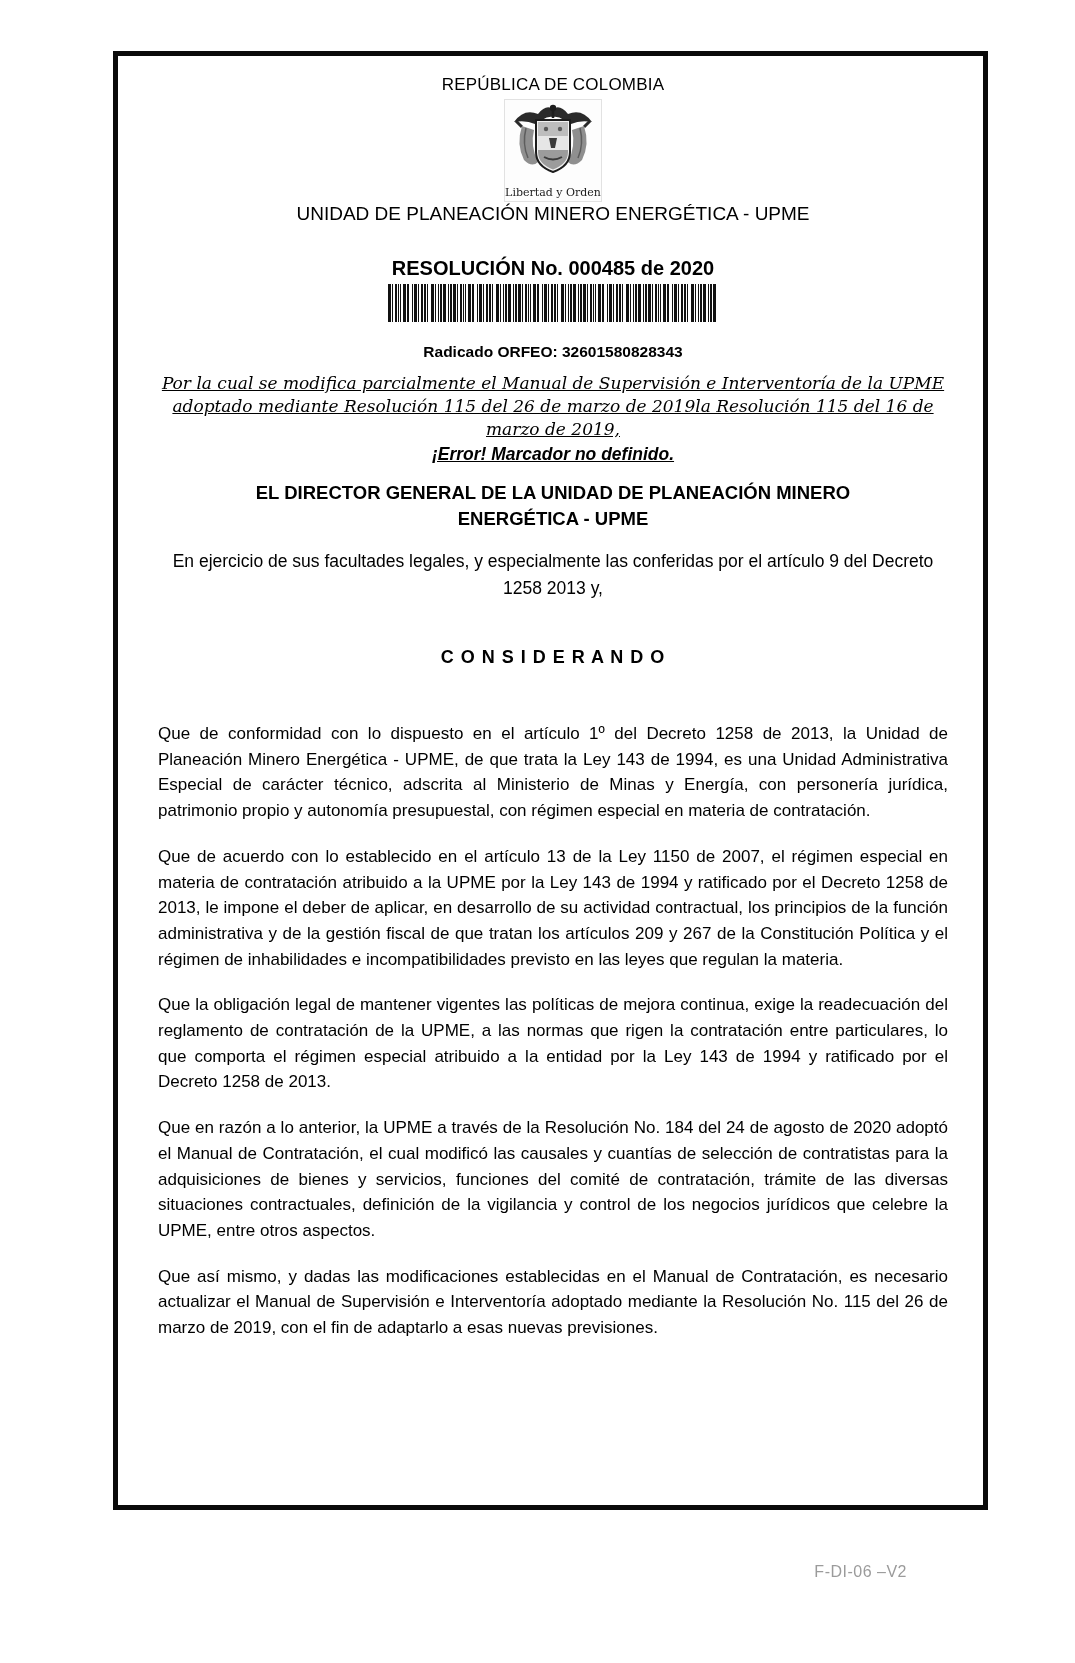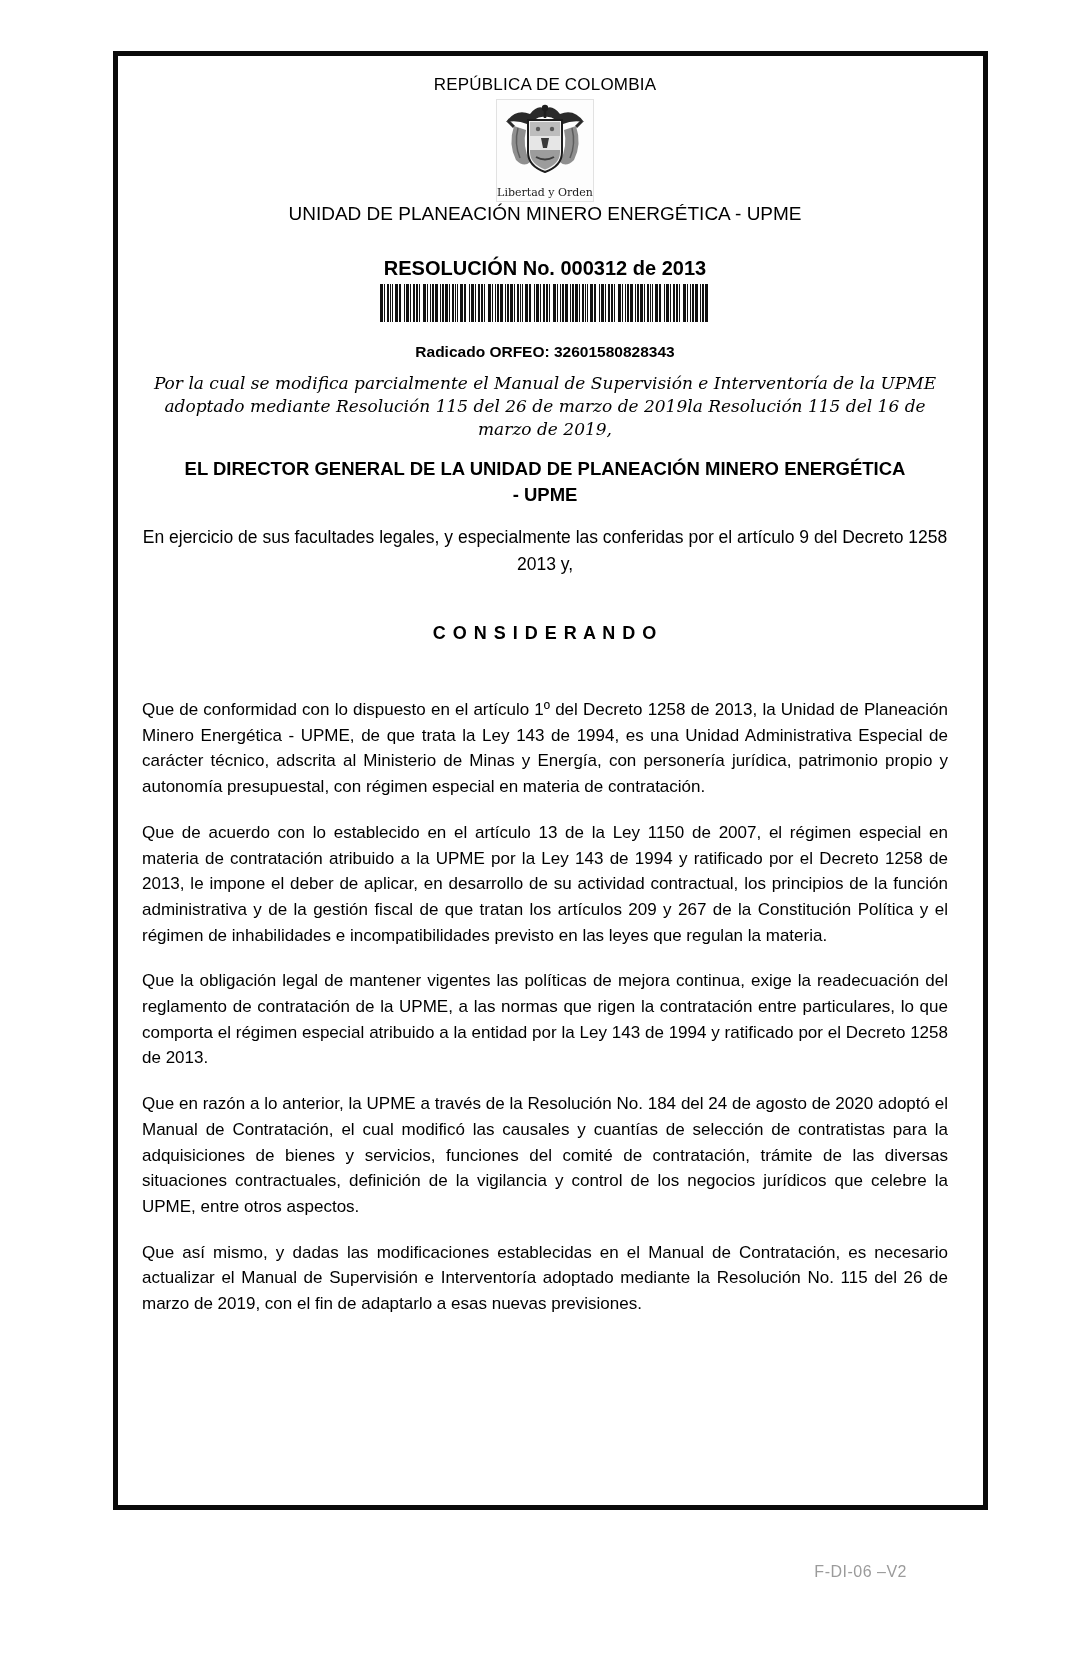--- a/index.html
+++ b/index.html
@@ -13,21 +13,21 @@
   }
   .page-frame{
     position:absolute;
     left:113px;top:51px;
     width:875px;height:1459px;
     border:5px solid #0a0a0a;
     box-sizing:border-box;
     background:#fff;
   }
   .content{
-    padding:19px 35px 0 24px;
+    padding:19px 35px 0 40px;
   }
   .center{text-align:center;}
   .republic{
     font-size:17px;
     letter-spacing:0.2px;
     margin:0 0 4px 0;
   }
   .emblem-wrap{
     width:100px;
     margin:0 auto;
@@ -77,21 +77,21 @@
     font-weight:bold;
     margin:21px 0 0 0;
   }
   .subject{
     font-family:"DejaVu Serif", serif;
     font-style:italic;
     font-size:17px;
     line-height:23px;
     margin:11px 0 0 0;
   }
-  .subject span{}
+  .subject span{text-decoration:underline;}
   .error-marker{
     font-size:17.5px;
     font-weight:bold;
     font-style:italic;
     margin:3px 0 0 0;
   }
   .error-marker span{text-decoration:underline;}
   .authority{
     font-size:18.5px;
     font-weight:bold;
@@ -158,21 +158,21 @@
             <circle cx="38" cy="29" r="2.2" fill="#5a5a5a"></circle>
             <circle cx="52" cy="29" r="2.2" fill="#5a5a5a"></circle>
             <path d="M36,57 Q45,62 54,57" stroke="#3d3d3d" stroke-width="2" fill="none"></path>
           </svg>
           <div class="emblem-motto">Libertad y Orden</div>
         </div>
       </div>
 
       <div class="center entity">UNIDAD DE PLANEACIÓN MINERO ENERGÉTICA - UPME</div>
 
-      <div class="center res-title">RESOLUCIÓN No. 000312 de 2013</div>
+      <div class="center res-title">RESOLUCIÓN No. 000485 de 2020</div>
 
       <div class="barcode" id="barcode">
           <div class="bar" style="width: 3px;"></div>
           <div class="gap" style="width: 1px;"></div>
           <div class="bar" style="width: 1px;"></div>
           <div class="gap" style="width: 2px;"></div>
           <div class="bar" style="width: 2px;"></div>
           <div class="gap" style="width: 1px;"></div>
           <div class="bar" style="width: 1px;"></div>
           <div class="gap" style="width: 1px;"></div>
@@ -372,20 +372,23 @@
           <div class="gap" style="width: 1px;"></div>
         </div>
 
 
       <div class="center radicado">Radicado ORFEO: 32601580828343</div>
 
       <div class="center subject">
         <span>Por la cual se modifica parcialmente el Manual de Supervisión e Interventoría de la UPME adoptado mediante Resolución 115 del 26 de marzo de 2019la Resolución 115 del 16 de marzo de 2019,</span>
       </div>
 
+      <div class="center error-marker">
+        <span>¡Error! Marcador no definido.</span>
+      </div>
 
       <div class="center authority">EL DIRECTOR GENERAL DE LA UNIDAD DE PLANEACIÓN MINERO ENERGÉTICA - UPME</div>
 
       <div class="center preamble">En ejercicio de sus facultades legales, y especialmente las conferidas por el artículo 9 del Decreto 1258 2013 y,</div>
 
       <div class="center considerando">C O N S I D E R A N D O</div>
 
       <p class="body-par">Que de conformidad con lo dispuesto en el artículo 1º del Decreto 1258 de 2013, la Unidad de Planeación Minero Energética - UPME, de que trata la Ley 143 de 1994, es una Unidad Administrativa Especial de carácter técnico, adscrita al Ministerio de Minas y Energía, con personería jurídica, patrimonio propio y autonomía presupuestal, con régimen especial en materia de contratación.</p>
       <p class="body-par">Que de acuerdo con lo establecido en el artículo 13 de la Ley 1150 de 2007, el régimen especial en materia de contratación atribuido a la UPME por la Ley 143 de 1994 y ratificado por el Decreto 1258 de 2013, le impone el deber de aplicar, en desarrollo de su actividad contractual, los principios de la función administrativa y de la gestión fiscal de que tratan los artículos 209 y 267 de la Constitución Política y el régimen de inhabilidades e incompatibilidades previsto en las leyes que regulan la materia.</p>
       <p class="body-par">Que la obligación legal de mantener vigentes las políticas de mejora continua, exige la readecuación del reglamento de contratación de la UPME, a las normas que rigen la contratación entre particulares, lo que comporta el régimen especial atribuido a la entidad por la Ley 143 de 1994 y ratificado por el Decreto 1258 de 2013.</p>

